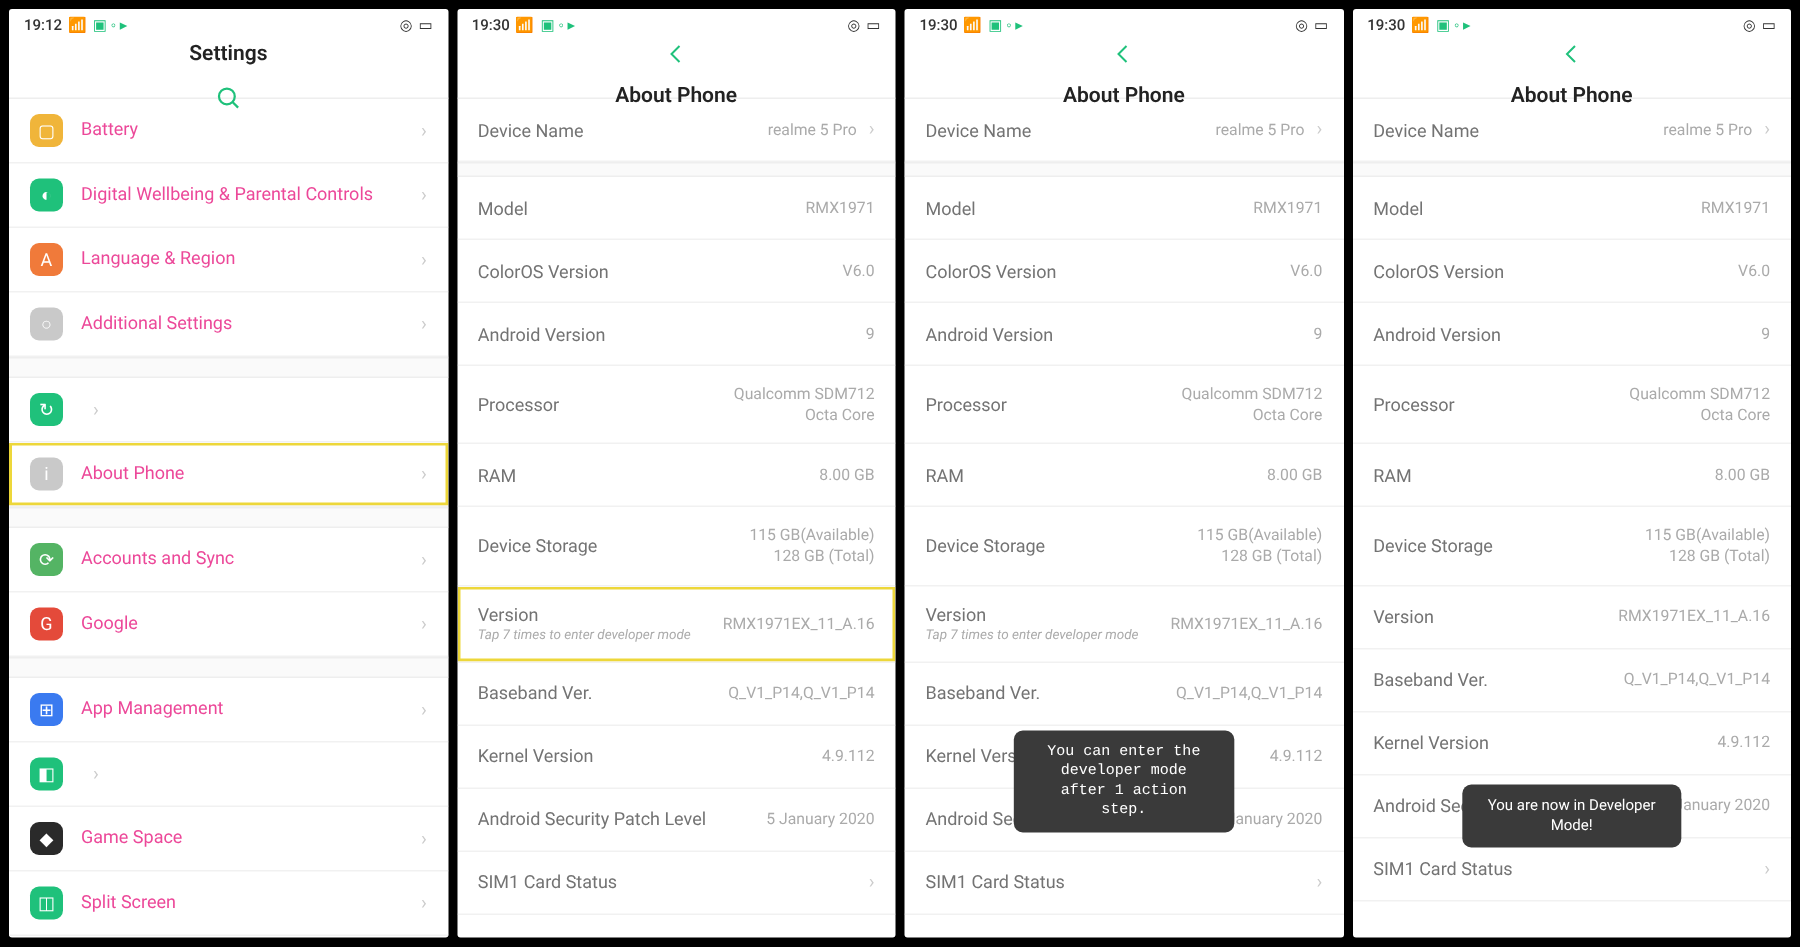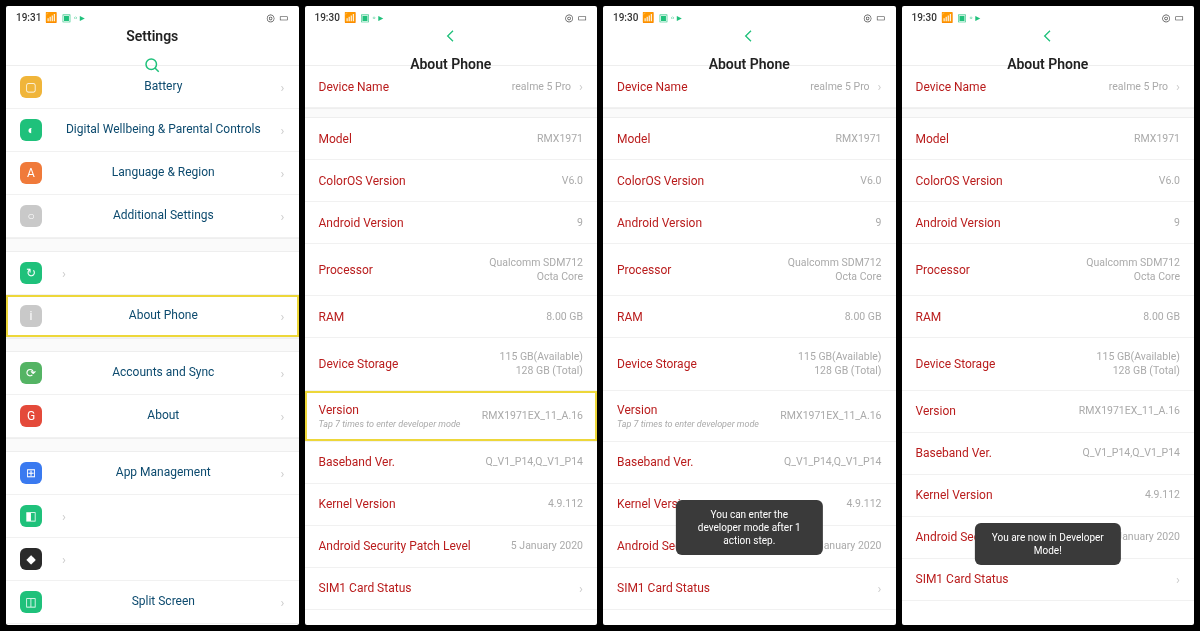--- a/index.html
+++ b/index.html
@@ -79,59 +79,59 @@
     width: 22px; height: 22px;
     border-radius: 6px;
     display: flex;
     align-items: center;
     justify-content: center;
     margin-right: 12px;
     font-size: 12px;
     color: #fff;
     flex-shrink: 0;
   }
-  .item-label { flex: 1; font-size: 12px; color: #0c4a6e; line-height: 1.3; text-align: center; }
+  .item-label { flex: 1; font-size: 12px; color: #ec4899; line-height: 1.3; }
   .chev { color: #ccc; font-size: 13px; margin-left: 8px; }
   .highlight { box-shadow: inset 0 0 0 2px #edd73a; }
   .about-item {
     display: flex;
     align-items: center;
     padding: 12px 14px;
     min-height: 42px;
     border-bottom: 1px solid #f1f1f1;
     cursor: pointer;
   }
   .about-label-col { flex: 1; display: flex; flex-direction: column; }
-  .about-label { font-size: 12px; color: #b91c1c; }
+  .about-label { font-size: 12px; color: #737373; }
   .about-sub { font-size: 9px; color: #aaa; margin-top: 2px; font-style: italic; }
   .about-val { font-size: 10.5px; color: #aaa; text-align: right; max-width: 48%; line-height: 1.3; }
   .toast {
     position: absolute;
     left: 50%;
     transform: translateX(-50%);
     background: #3a3a3a;
     color: #fff;
     font-size: 10px;
     padding: 8px 14px;
     border-radius: 6px;
     text-align: center;
     max-width: 85%;
     line-height: 1.3;
   }
-  .toast.big { bottom: 70px; }
+  .toast.big { bottom: 70px; font-family: Liberation Mono, monospace; }
   .toast.small { bottom: 60px; }
   svg.arrow-back { width: 16px; height: 16px; stroke: #1fc17b; stroke-width: 2; fill: none; }
 </style>
 </head>
 <body>
 
 <div class="phone">
   <div class="statusbar">
     <div class="statusbar-left">
-      <span>19:31</span>
+      <span>19:12</span>
       <span class="sb-icon">📶</span>
       <span class="sb-icon sb-green">▣ ◦ ▸</span>
     </div>
     <div class="statusbar-right">
       <span class="sb-icon">◎</span>
       <span class="sb-icon">▭</span>
     </div>
   </div>
   <div class="header">
     <span class="header-title">Settings</span>
@@ -179,37 +179,38 @@
       </div>
     <div class="section-gap"></div>
     <div id="sec3">
         <div class="item">
           <div class="item-icon" style="background:#54b464">⟳</div>
           <div class="item-label">Accounts and Sync</div>
           <div class="chev">›</div>
         </div>
         <div class="item">
           <div class="item-icon" style="background:#e44a3a">G</div>
-          <div class="item-label">About</div>
+          <div class="item-label">Google</div>
           <div class="chev">›</div>
         </div>
       </div>
     <div class="section-gap"></div>
     <div id="sec4">
         <div class="item">
           <div class="item-icon" style="background:#3a7af0">⊞</div>
           <div class="item-label">App Management</div>
           <div class="chev">›</div>
         </div>
         <div class="item">
           <div class="item-icon" style="background:#1fc17b">◧</div>
           <div class="chev">›</div>
         </div>
         <div class="item">
           <div class="item-icon" style="background:#2a2a2a">◆</div>
+          <div class="item-label">Game Space</div>
           <div class="chev">›</div>
         </div>
         <div class="item">
           <div class="item-icon" style="background:#1fc17b">◫</div>
           <div class="item-label">Split Screen</div>
           <div class="chev">›</div>
         </div>
       </div>
   </div>
 </div>

